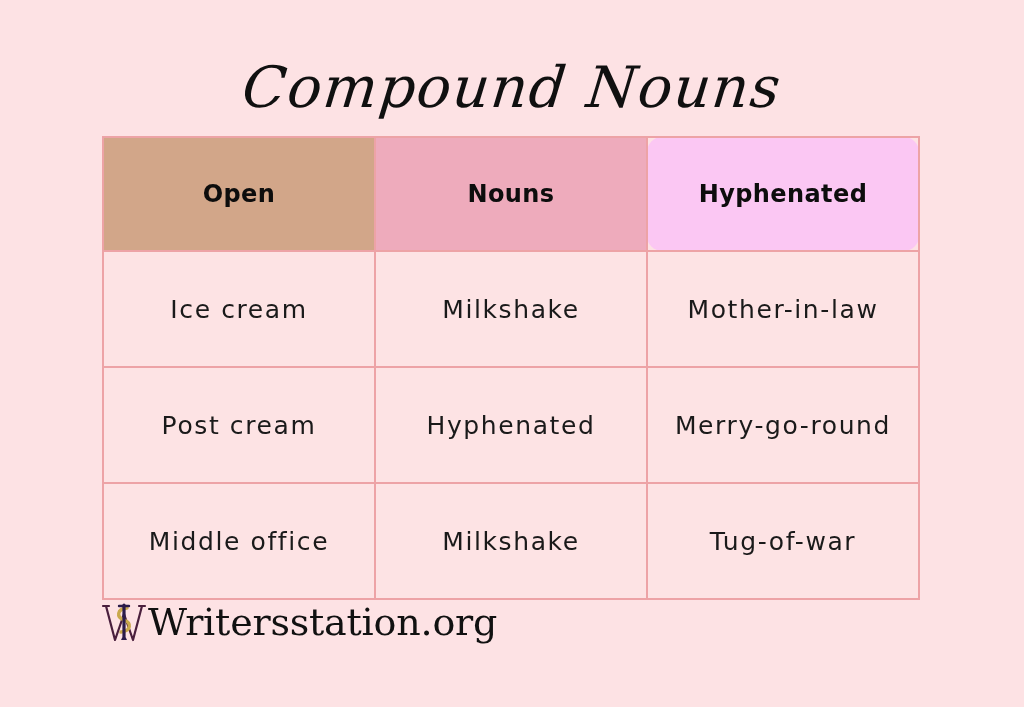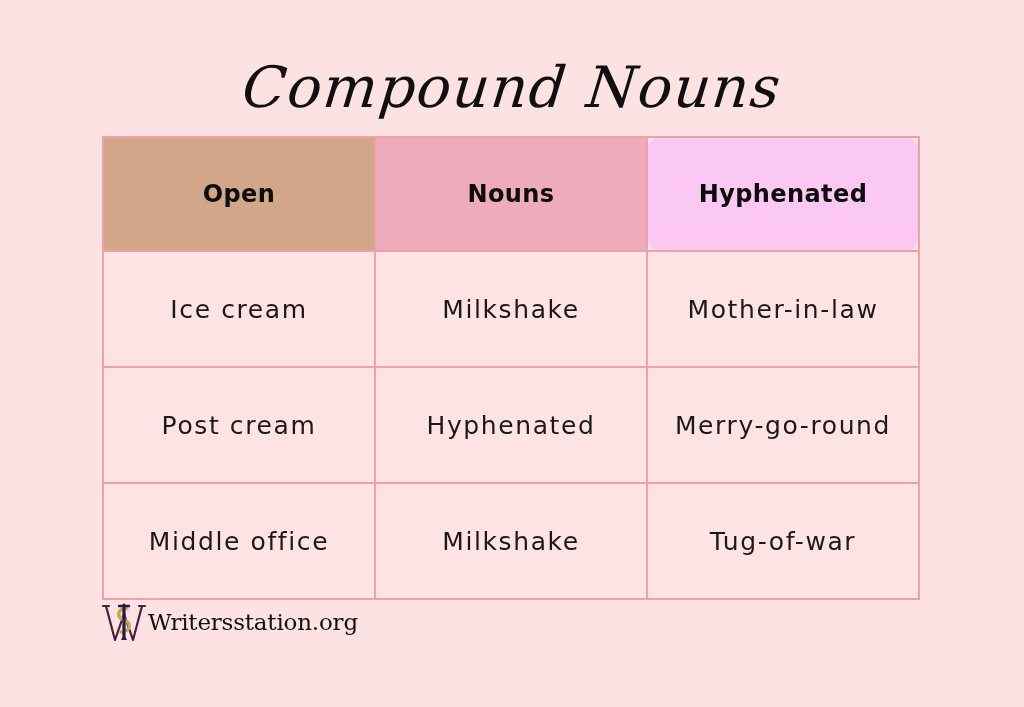--- a/index.html
+++ b/index.html
@@ -93,21 +93,21 @@
   }
   .brand-mark {
     width: 52px;
     height: 52px;
     flex: 0 0 52px;
     display: block;
   }
   .brand-text {
     font-family: "DejaVu Serif", "Liberation Serif", serif;
     font-weight: 400;
-    font-size: 23px;
+    font-size: 38px;
     letter-spacing: -0.2px;
     color: #111111;
     margin-left: -6px;
   }
 </style>
 </head>
 <body>
 
 <div class="poster">
 

